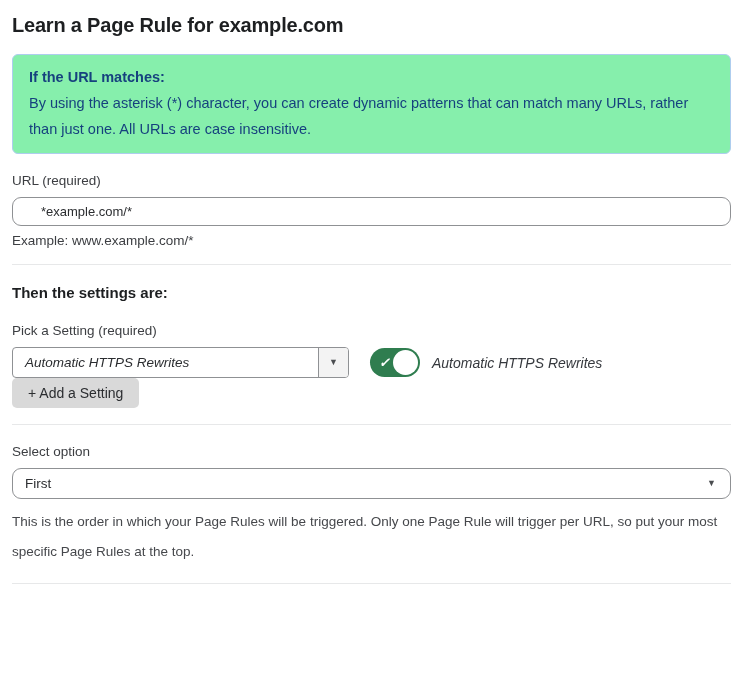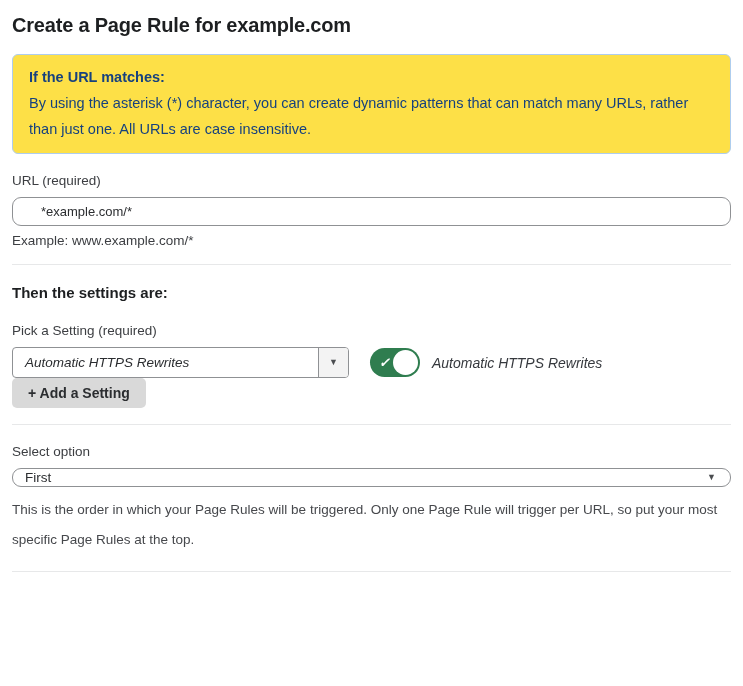--- a/index.html
+++ b/index.html
@@ -14,21 +14,21 @@
 
   h1.page-title {
     font-size: 20px;
     font-weight: 700;
     color: #1d1f21;
     margin: 14px 0 17px 0;
     letter-spacing: -0.2px;
   }
 
   .info-box {
-    background: #fde047;
+    background: #86efac;
     border: 1px solid #aecdee;
     border-radius: 6px;
     padding: 9px 16px 11px 16px;
     color: #16417e;
     font-size: 14.5px;
     line-height: 26px;
     margin-bottom: 19px;
   }
   .info-heading { font-weight: 700; }
   .info-link { color: #2f6bce; text-decoration: underline; cursor: pointer; }
@@ -149,27 +149,26 @@
   .gray-btn {
     background: #d9d9d9;
     border: none;
     border-radius: 5px;
     height: 30px;
     padding: 0 16px;
     font-family: "Liberation Sans", sans-serif;
     font-size: 14px;
     color: #2b2d30;
     cursor: pointer;
-    font-weight: bold;
   }
   .add-setting-btn { margin-bottom: 0; }
 
   .select-full {
     width: 100%;
-    height: 19px;
+    height: 31px;
     border: 1px solid #8f9194;
     border-radius: 9px;
     display: flex;
     align-items: center;
     justify-content: space-between;
     padding: 0 14px 0 12px;
     background: #fff;
     cursor: pointer;
   }
   .select-full .select-value {
@@ -182,21 +181,21 @@
     color: #46484c;
     line-height: 30px;
     margin: 8px 0 0 0;
   }
 </style>
 </head>
 <body>
 
 <div class="page">
 
-  <h1 class="page-title">Create a Page Rule for example.com</h1>
+  <h1 class="page-title">Learn a Page Rule for example.com</h1>
 
   <div class="info-box">
     <div class="info-heading">If the URL matches:</div>
     <div class="info-body">By using the asterisk (*) character, you can create dynamic patterns that can match many URLs, rather than just one. All URLs are case insensitive.</div>
   </div>
 
   <label class="field-label">URL (required)</label>
   <input class="text-input" type="text" value="*example.com/*" style="">
   <div class="helper">Example: www.example.com/*</div>
 

